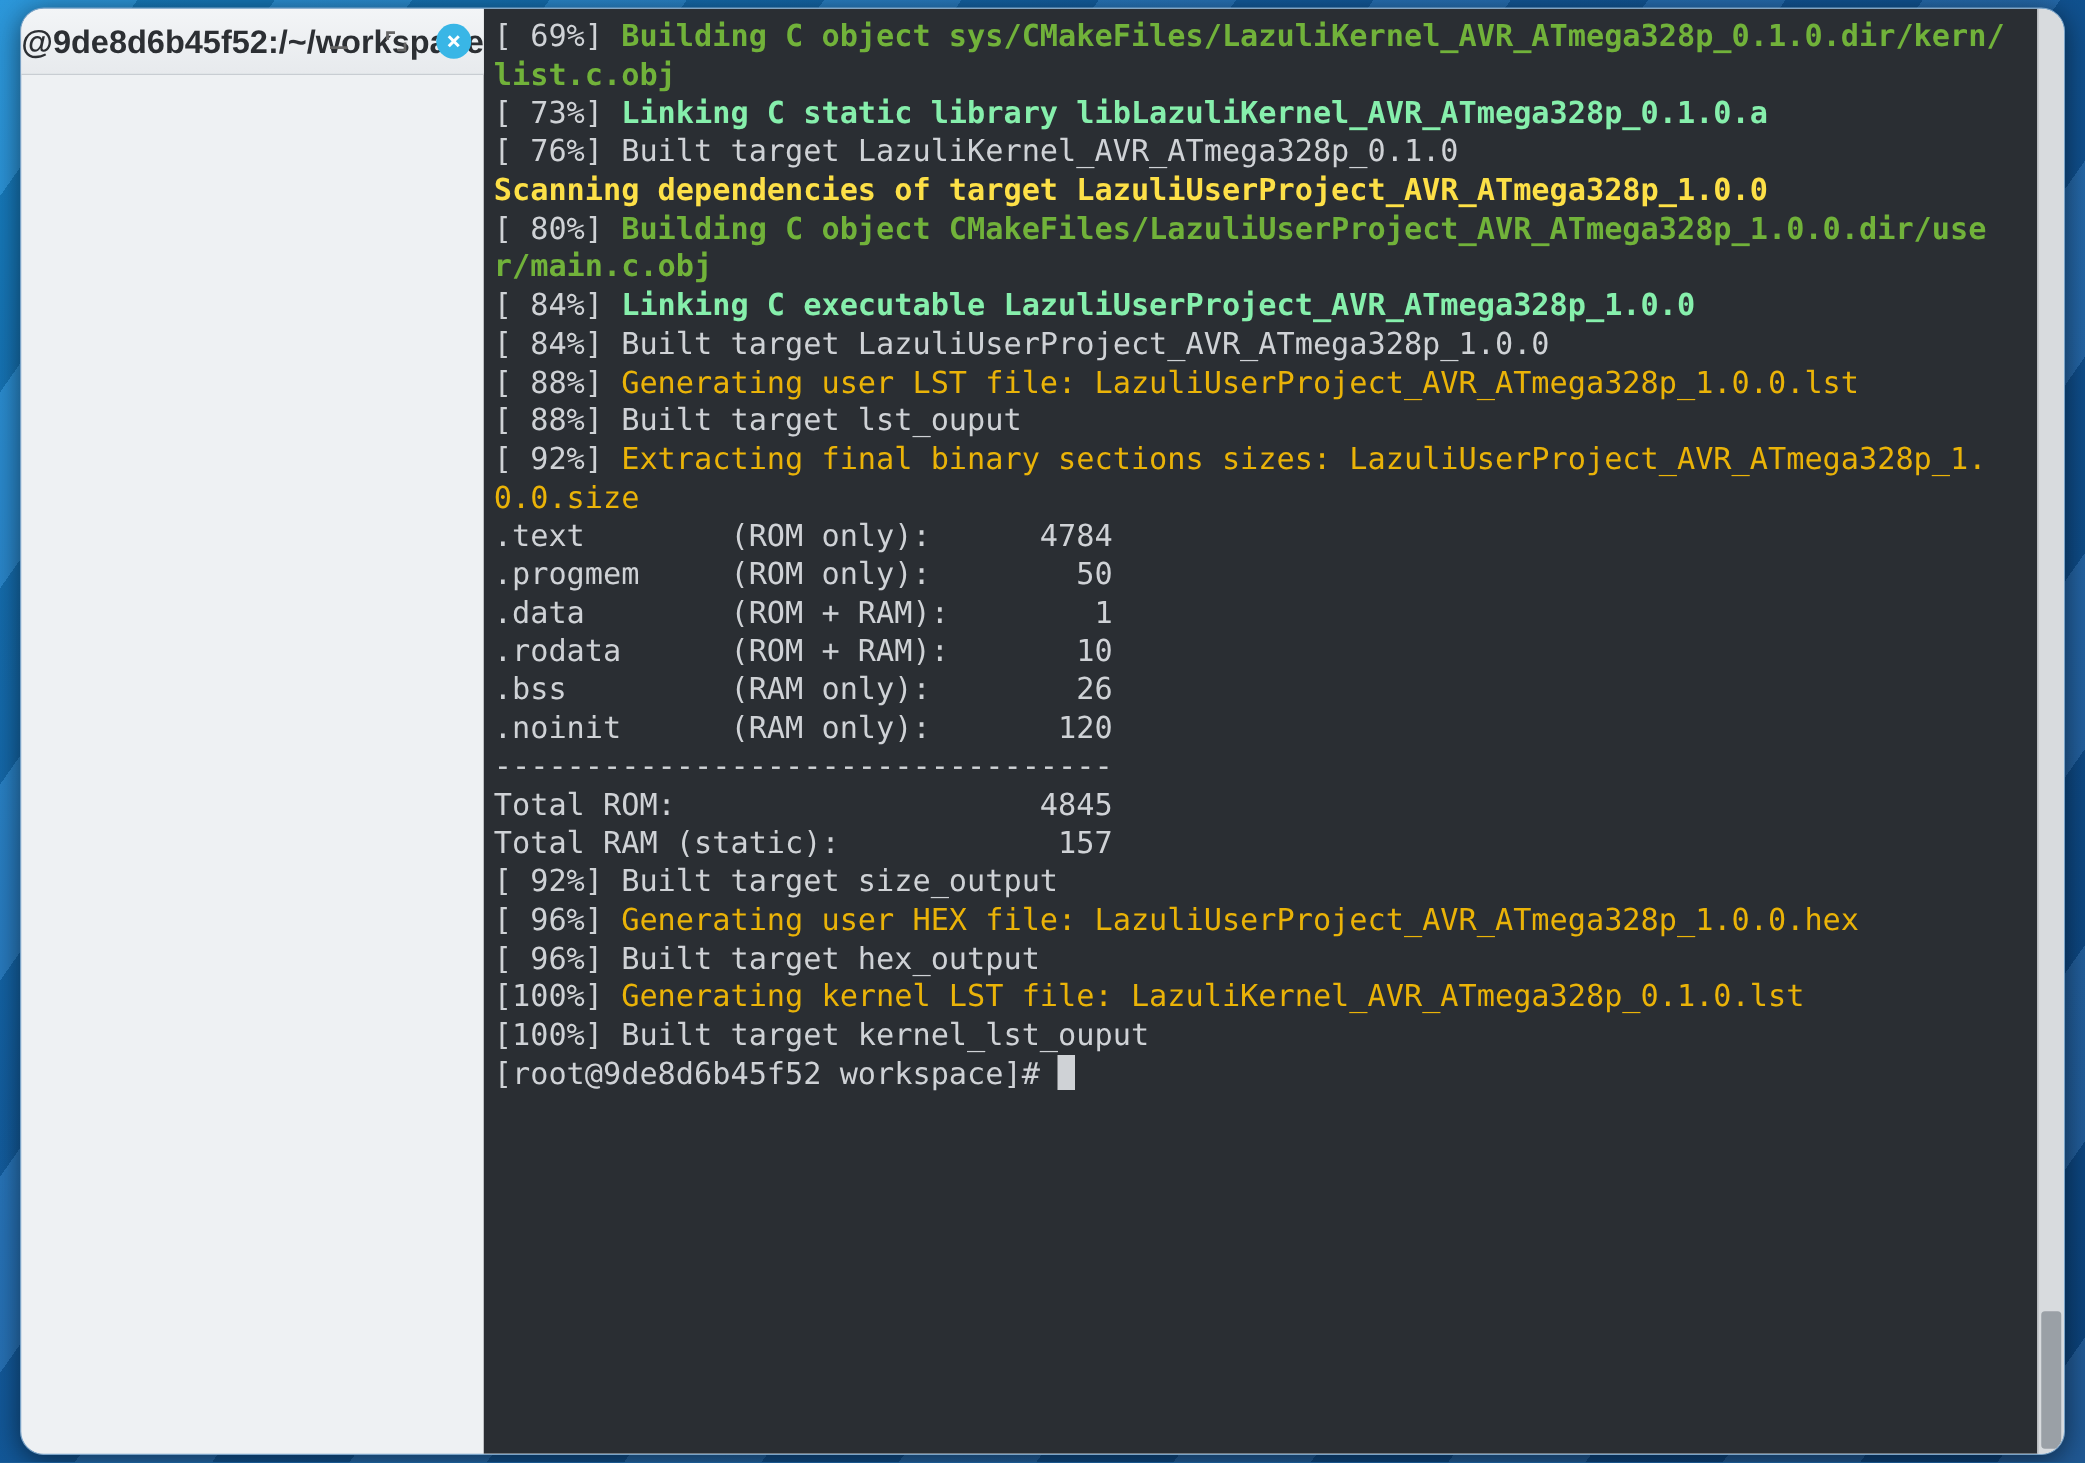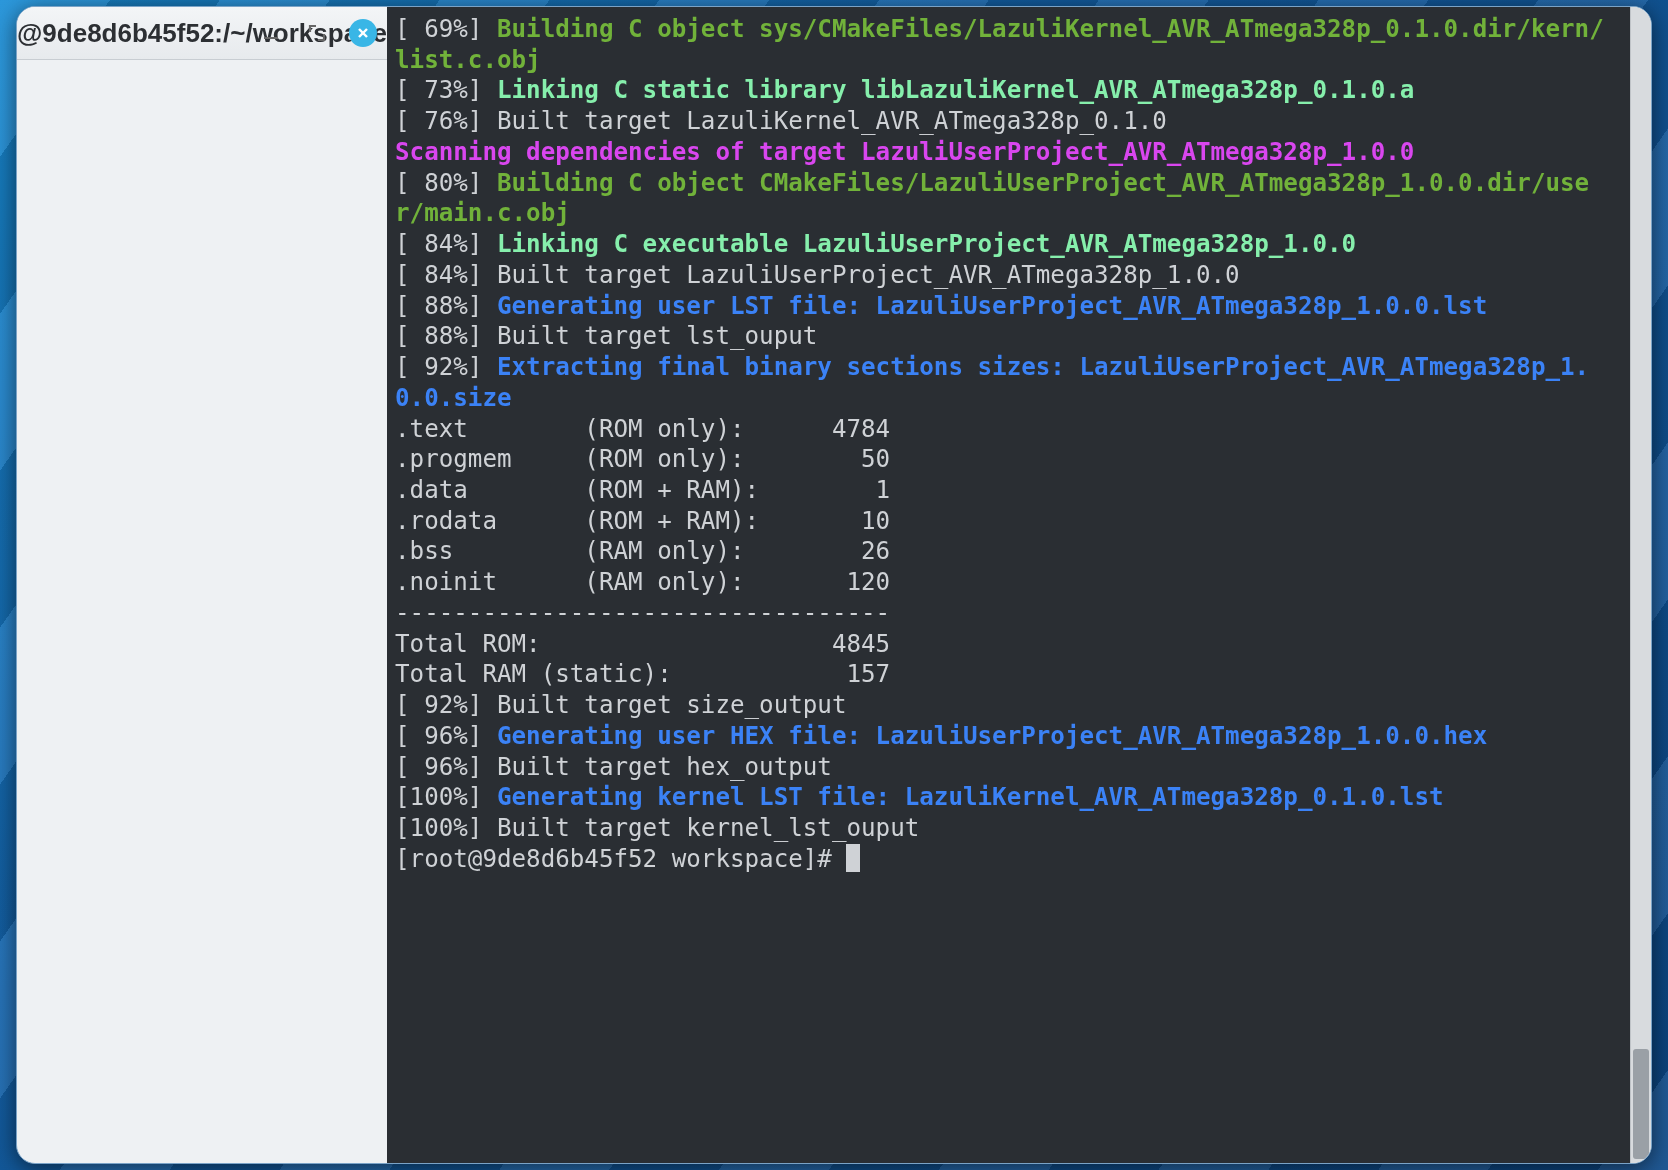--- a/index.html
+++ b/index.html
@@ -32,22 +32,22 @@
   .terminal{
     flex:1;background:#2a2e33;color:#cfd2d6;
     font-family:"DejaVu Sans Mono","Liberation Mono",monospace;
     font-size:24.2px;line-height:1.27;white-space:pre-wrap;word-break:break-all;
     padding:7px 13px 8px 8px;overflow:hidden;
   }
   .terminal span{white-space:pre-wrap}
   .c-def{color:#cfd2d6}
   .c-green{color:#71b23a;font-weight:bold}
   .c-greenb{color:#86efac;font-weight:bold}
-  .c-mag{color:#d946ef;font-weight:bold}
-  .c-blue{color:#3b82f6;font-weight:bold}
+  .c-mag{color:#fde047;font-weight:bold}
+  .c-blue{color:#eab308;font-weight:normal}
   .cursor{display:inline-block;width:14px;height:28px;background:#cfd2d6;vertical-align:-5px}
   .scrollbar{flex:0 0 20px;background:#d8dbde;position:relative;border-left:1px solid #bfc3c7}
   .thumb{position:absolute;left:2px;right:2px;bottom:4px;height:110px;background:#9aa0a6;border-radius:3px}
 </style>
 </head>
 <body>
 
 <div class="desktop">
   <div class="window">
     <div class="titlebar">

